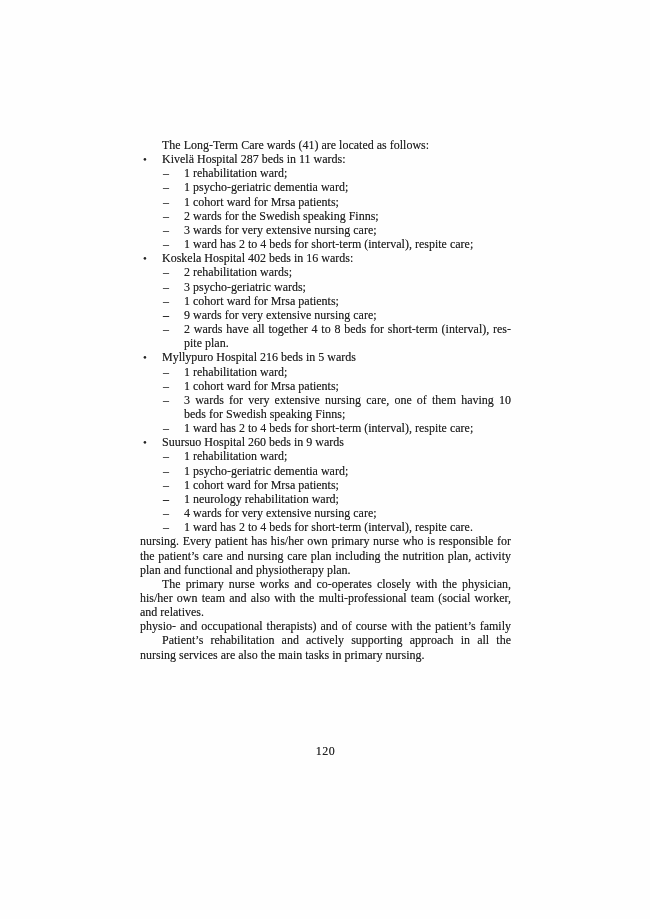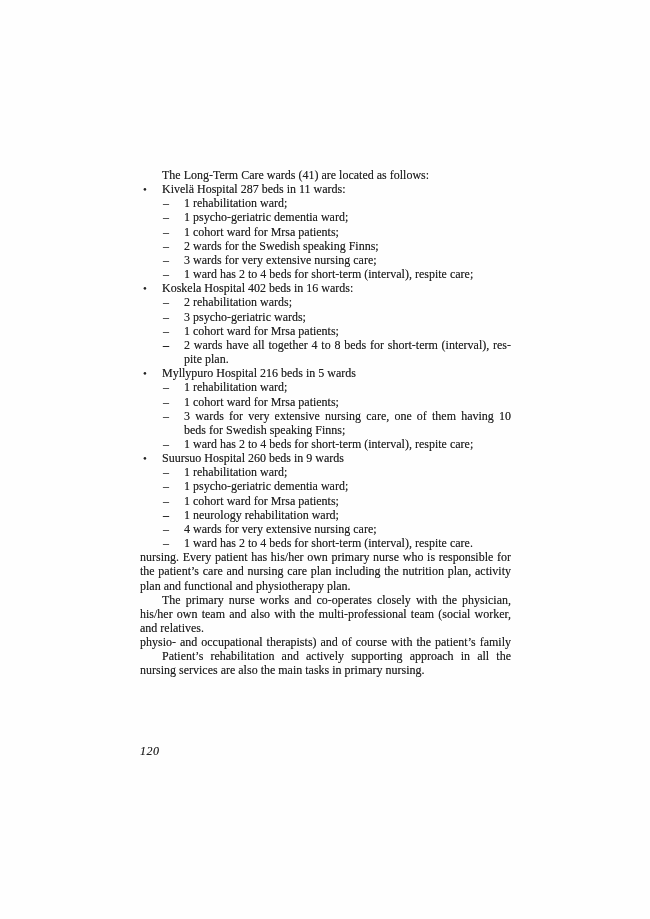--- a/index.html
+++ b/index.html
@@ -13,21 +13,21 @@
     height: 919px;
     background: #fefefe;
     font-family: "Liberation Serif", "DejaVu Serif", serif;
     color: #222222;
     overflow: hidden;
     text-shadow: 0 0 0.45px rgba(40,40,40,0.55);
   }
   .content {
     position: absolute;
     left: 140px;
-    top: 168px;
+    top: 138px;
     width: 371px;
     font-size: 12px;
     line-height: 14.15px;
   }
   .line {
     white-space: nowrap;
   }
   .line.stretch {
     text-align: justify;
     text-align-last: justify;
@@ -52,22 +52,22 @@
   .dash-marker {
     position: absolute;
     left: 23px;
     top: 0;
   }
   .page-num {
     position: absolute;
     left: 140px;
     top: 744px;
     width: 371px;
+    text-align: center;
     font-size: 12px;
-    font-style: italic;
     letter-spacing: 0.5px;
   }
 </style>
 </head>
 <body>
 
 <div class="page">
   <div class="content">
       <div class="para">
         <div class="line first">The Long-Term Care wards (41) are located as follows:</div>
@@ -114,20 +114,21 @@
       </div>
       <div class="sub-item">
         <span class="dash-marker">–</span>
         <div class="line">1 cohort ward for Mrsa patients;</div>
       </div>
       <div class="sub-item">
         <span class="dash-marker">–</span>
       </div>
       <div class="sub-item">
         <span class="dash-marker">–</span>
+        <div class="line">9 wards for very extensive nursing care;</div>
       </div>
       <div class="sub-item">
         <span class="dash-marker">–</span>
         <div class="line stretch">2 wards have all together 4 to 8 beds for short-term (interval), res-</div>
         <div class="line">pite plan.</div>
       </div>
       <div class="bullet-item">
         <span class="bullet-marker">•</span>
         <div class="line">Myllypuro Hospital 216 beds in 5 wards</div>
       </div>

